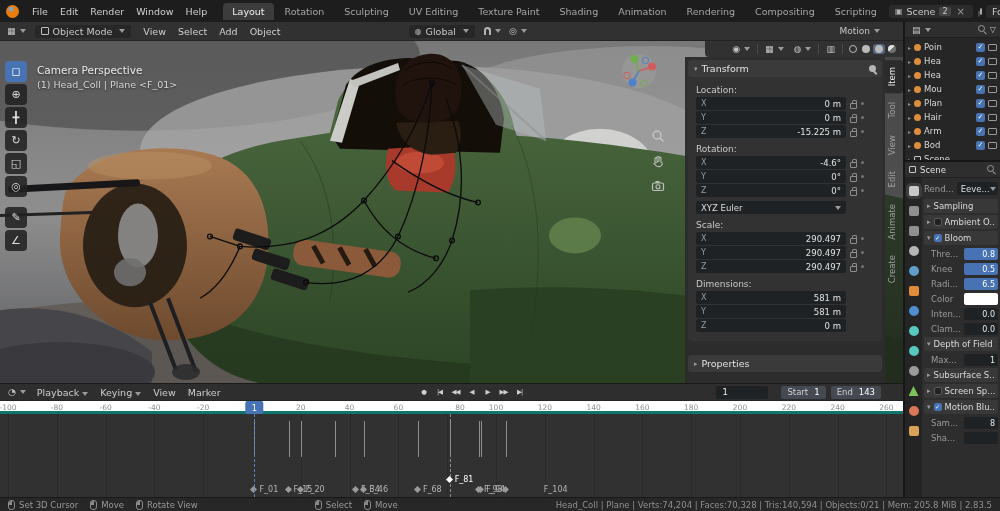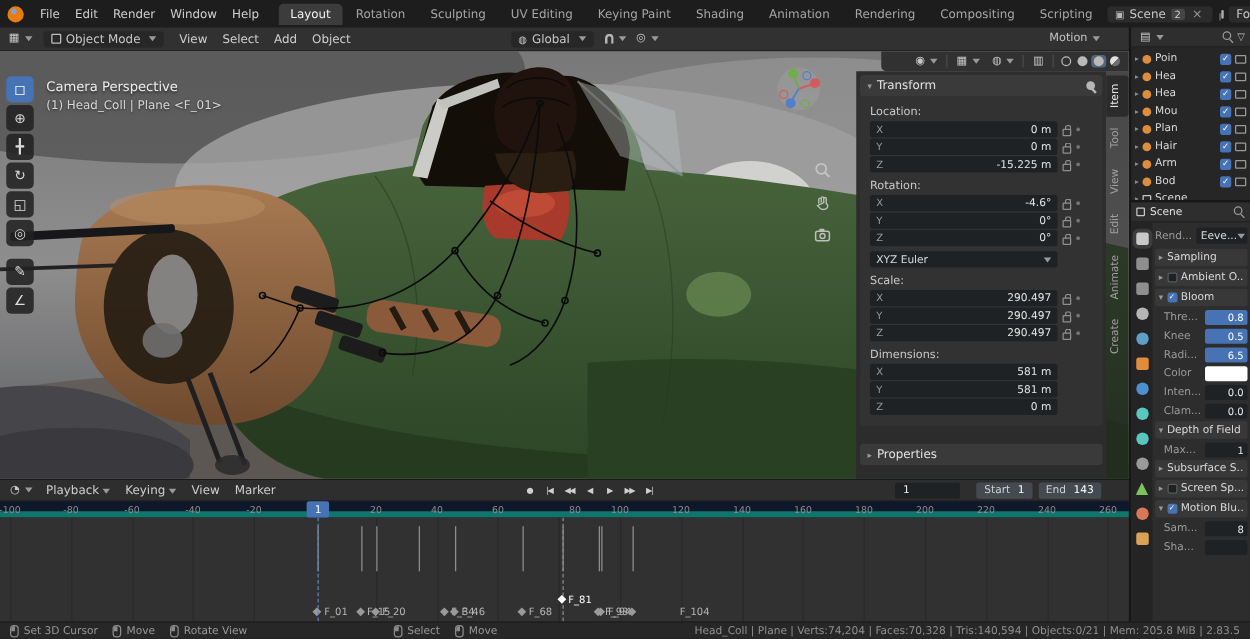--- a/index.html
+++ b/index.html
@@ -69,21 +69,21 @@
 .ntab{writing-mode:vertical-rl;transform:rotate(180deg);font-size:8.5px;color:#9f9f9f;padding:7px 2px;border-radius:3px 0 0 3px;text-align:center}
 .ntab.active{background:#2b2b2b;color:#eaeaea}
 
 .timeline{height:114px;background:#2c2c2c;border-top:1px solid #1a1a1a;display:flex;flex-direction:column}
 .tlh{height:17px;background:#2e2e2e;border-bottom:1px solid #232323;display:flex;align-items:center;gap:2px;padding:0 22px 0 5px;font-size:9.5px;white-space:nowrap}
 .transport{display:flex;align-items:center;gap:1px}
 .tpbtn{min-width:15px;height:14px;padding:0 2px;border-radius:2px;display:flex;align-items:center;justify-content:center;color:#cfcfcf;font-size:6.5px;letter-spacing:-1px}
 .frame-field{width:52px;height:13px;background:#1f2224;border-radius:2px;color:#eee;display:flex;align-items:center;padding:0 6px;font-size:8.5px;margin-right:8px}
 .se-field{height:13px;background:#454a52;border-radius:2px;display:flex;align-items:center;gap:6px;padding:0 6px;font-size:8.5px;color:#cfcfcf;margin-left:3px}
 .se-field b{font-weight:normal;color:#fff}
-.ruler{height:13px;background:#0f172a;position:relative;border-bottom:5px solid #0f766e}
+.ruler{height:13px;background:#ffffff;position:relative;border-bottom:3px solid #0f766e}
 .tick{position:absolute;top:2px;font-size:7.5px;color:#8d8d8d;transform:translateX(-50%)}
 .cfbadge{position:absolute;top:0;height:13px;padding:0 6px;background:#4772b3;color:#fff;font-size:8.5px;border-radius:2px;transform:translateX(-50%);display:flex;align-items:center;z-index:3}
 .tlbody{flex:1;position:relative;background:#313131;overflow:hidden}
 .grid{position:absolute;top:0;bottom:0;width:1px;background:#2a2a2a}
 .keyline{position:absolute;top:7px;height:36px;width:1px;background:#8f8f8f}
 .cfline{position:absolute;top:0;bottom:0;width:0;border-left:1px dashed #5a82c0;z-index:2}
 .mkline{position:absolute;top:0;bottom:0;width:0;border-left:1px dashed #8a8a8a}
 .marker{position:absolute;bottom:3px;display:flex;align-items:center;gap:3px;font-size:8px;color:#b5b5b5;transform:translateX(-3px);white-space:nowrap}
 .marker .dia{width:5px;height:5px;background:#9a9a9a;transform:rotate(45deg);flex:none}
 .marker.sel{bottom:13px;color:#fff}
@@ -148,21 +148,21 @@
         <span class="menu">Edit</span>
         <span class="menu">Render</span>
         <span class="menu">Window</span>
         <span class="menu">Help</span>
       </nav>
     <div class="workspaces" id="workspaces">
         <span class="ws active">Layout</span>
         <span class="ws">Rotation</span>
         <span class="ws">Sculpting</span>
         <span class="ws">UV Editing</span>
-        <span class="ws">Keying Paint</span>
+        <span class="ws">Texture Paint</span>
         <span class="ws">Shading</span>
         <span class="ws">Animation</span>
         <span class="ws">Rendering</span>
         <span class="ws">Compositing</span>
         <span class="ws">Scripting</span>
       </div>
     <div class="spacer"></div>
     <div class="tb-field">
       <span class="sc-ic">▣</span>
       <span>Scene</span>

